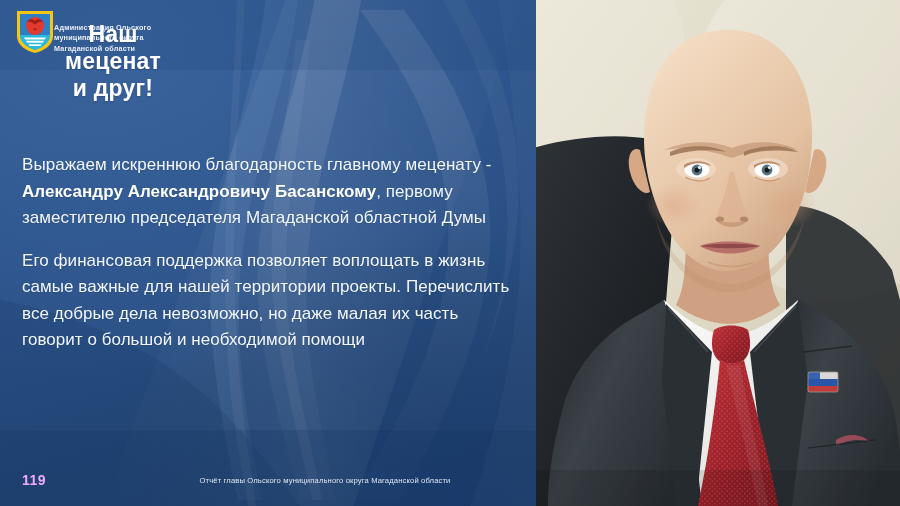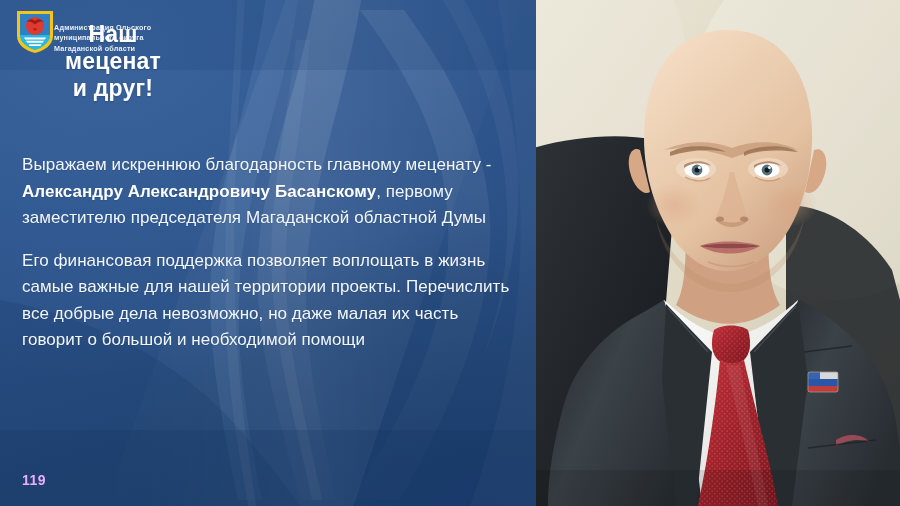--- a/index.html
+++ b/index.html
@@ -217,20 +217,21 @@
 
     <div class="slide-title">Наш меценат и друг!</div>
 
     <div class="body-text">
       <p class="para"><span>Выражаем искреннюю благодарность главному меценату - </span><b>Александру Александровичу Басанскому</b><span>, первому заместителю председателя Магаданской областной Думы</span></p>
 
       <p class="para">Его финансовая поддержка позволяет воплощать в жизнь самые важные для нашей территории проекты. Перечислить все добрые дела невозможно, но даже малая их часть говорит о большой и необходимой помощи</p>
     </div>
 
     <div class="page-number">119</div>
+    <div class="footer-note">Отчёт главы Ольского муниципального округа Магаданской области</div>
   </div>
 
   <div class="photo">
     <svg viewBox="0 0 364 506" preserveAspectRatio="xMidYMid slice" aria-hidden="true">
       <defs>
         <linearGradient id="wallg" x1="0" y1="0" x2="1" y2="1">
           <stop offset="0%" stop-color="#eae6d6"></stop>
           <stop offset="55%" stop-color="#ded8c4"></stop>
           <stop offset="100%" stop-color="#cdc6b0"></stop>
         </linearGradient>

